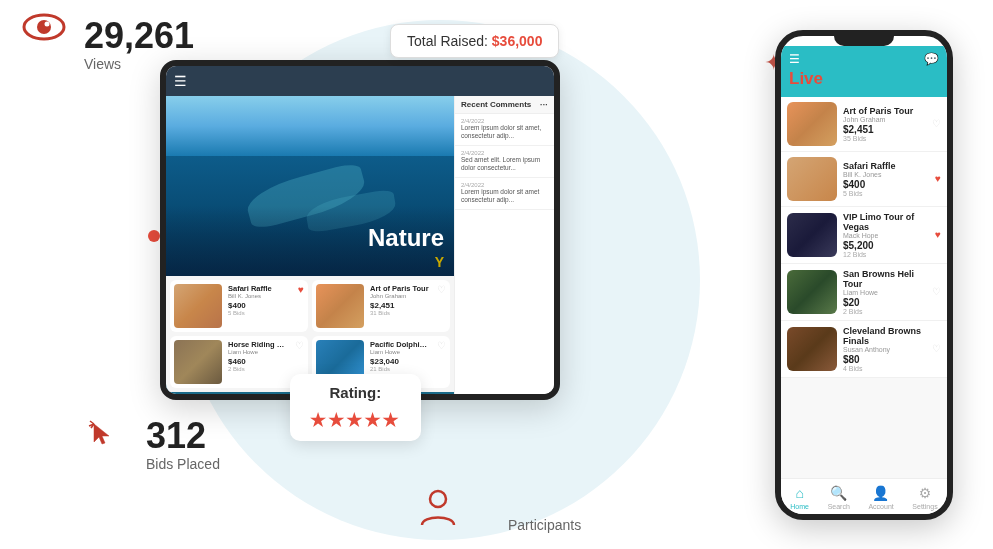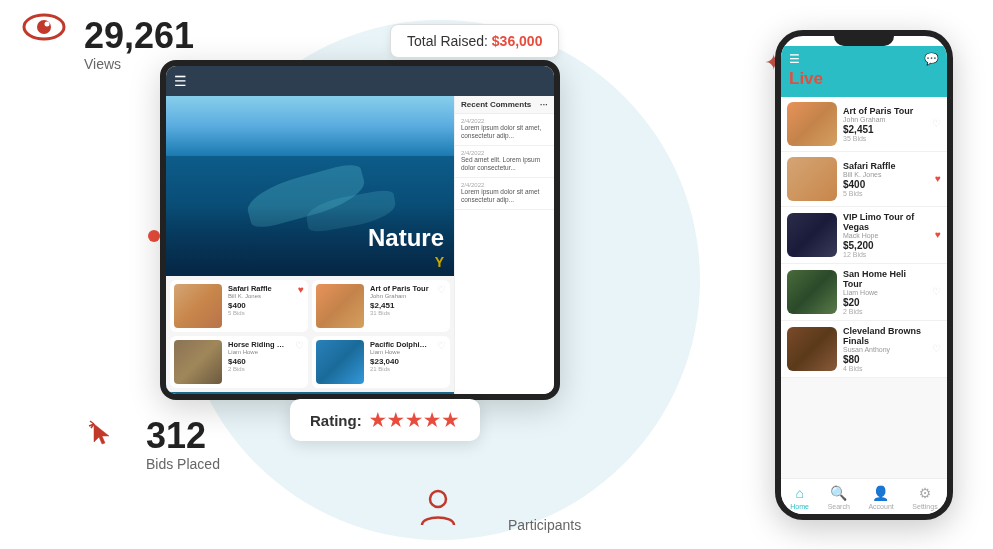--- a/index.html
+++ b/index.html
@@ -108,20 +108,21 @@
       border-radius: 10px;
       padding: 10px 20px;
       font-size: 15px;
       font-weight: 600;
       color: #333;
       z-index: 20;
       box-shadow: 0 4px 16px rgba(0,0,0,0.12);
       display: flex;
       align-items: center;
       gap: 8px;
+      flex-direction: column;
     }
     .stars { color: #e74c3c; font-size: 18px; letter-spacing: 2px; }
 
     
     .sparkle {
       position: absolute;
       z-index: 5;
       color: #c0392b;
       font-size: 22px;
       opacity: 0.85;
@@ -555,21 +556,21 @@
         <div class="phone-item-author">Mack Hope</div>
         <div class="phone-item-price">$5,200</div>
         <div class="phone-item-bids">12 Bids</div>
       </div>
       <span class="phone-heart active">♥</span>
     </div>
 
     <div class="phone-item">
       <div class="phone-item-img heli-phone"></div>
       <div class="phone-item-info">
-        <div class="phone-item-name">San Home Heli Tour</div>
+        <div class="phone-item-name">San Browns Heli Tour</div>
         <div class="phone-item-author">Liam Howe</div>
         <div class="phone-item-price">$20</div>
         <div class="phone-item-bids">2 Bids</div>
       </div>
       <span class="phone-heart">♡</span>
     </div>
 
     <div class="phone-item">
       <div class="phone-item-img browns-phone"></div>
       <div class="phone-item-info">

